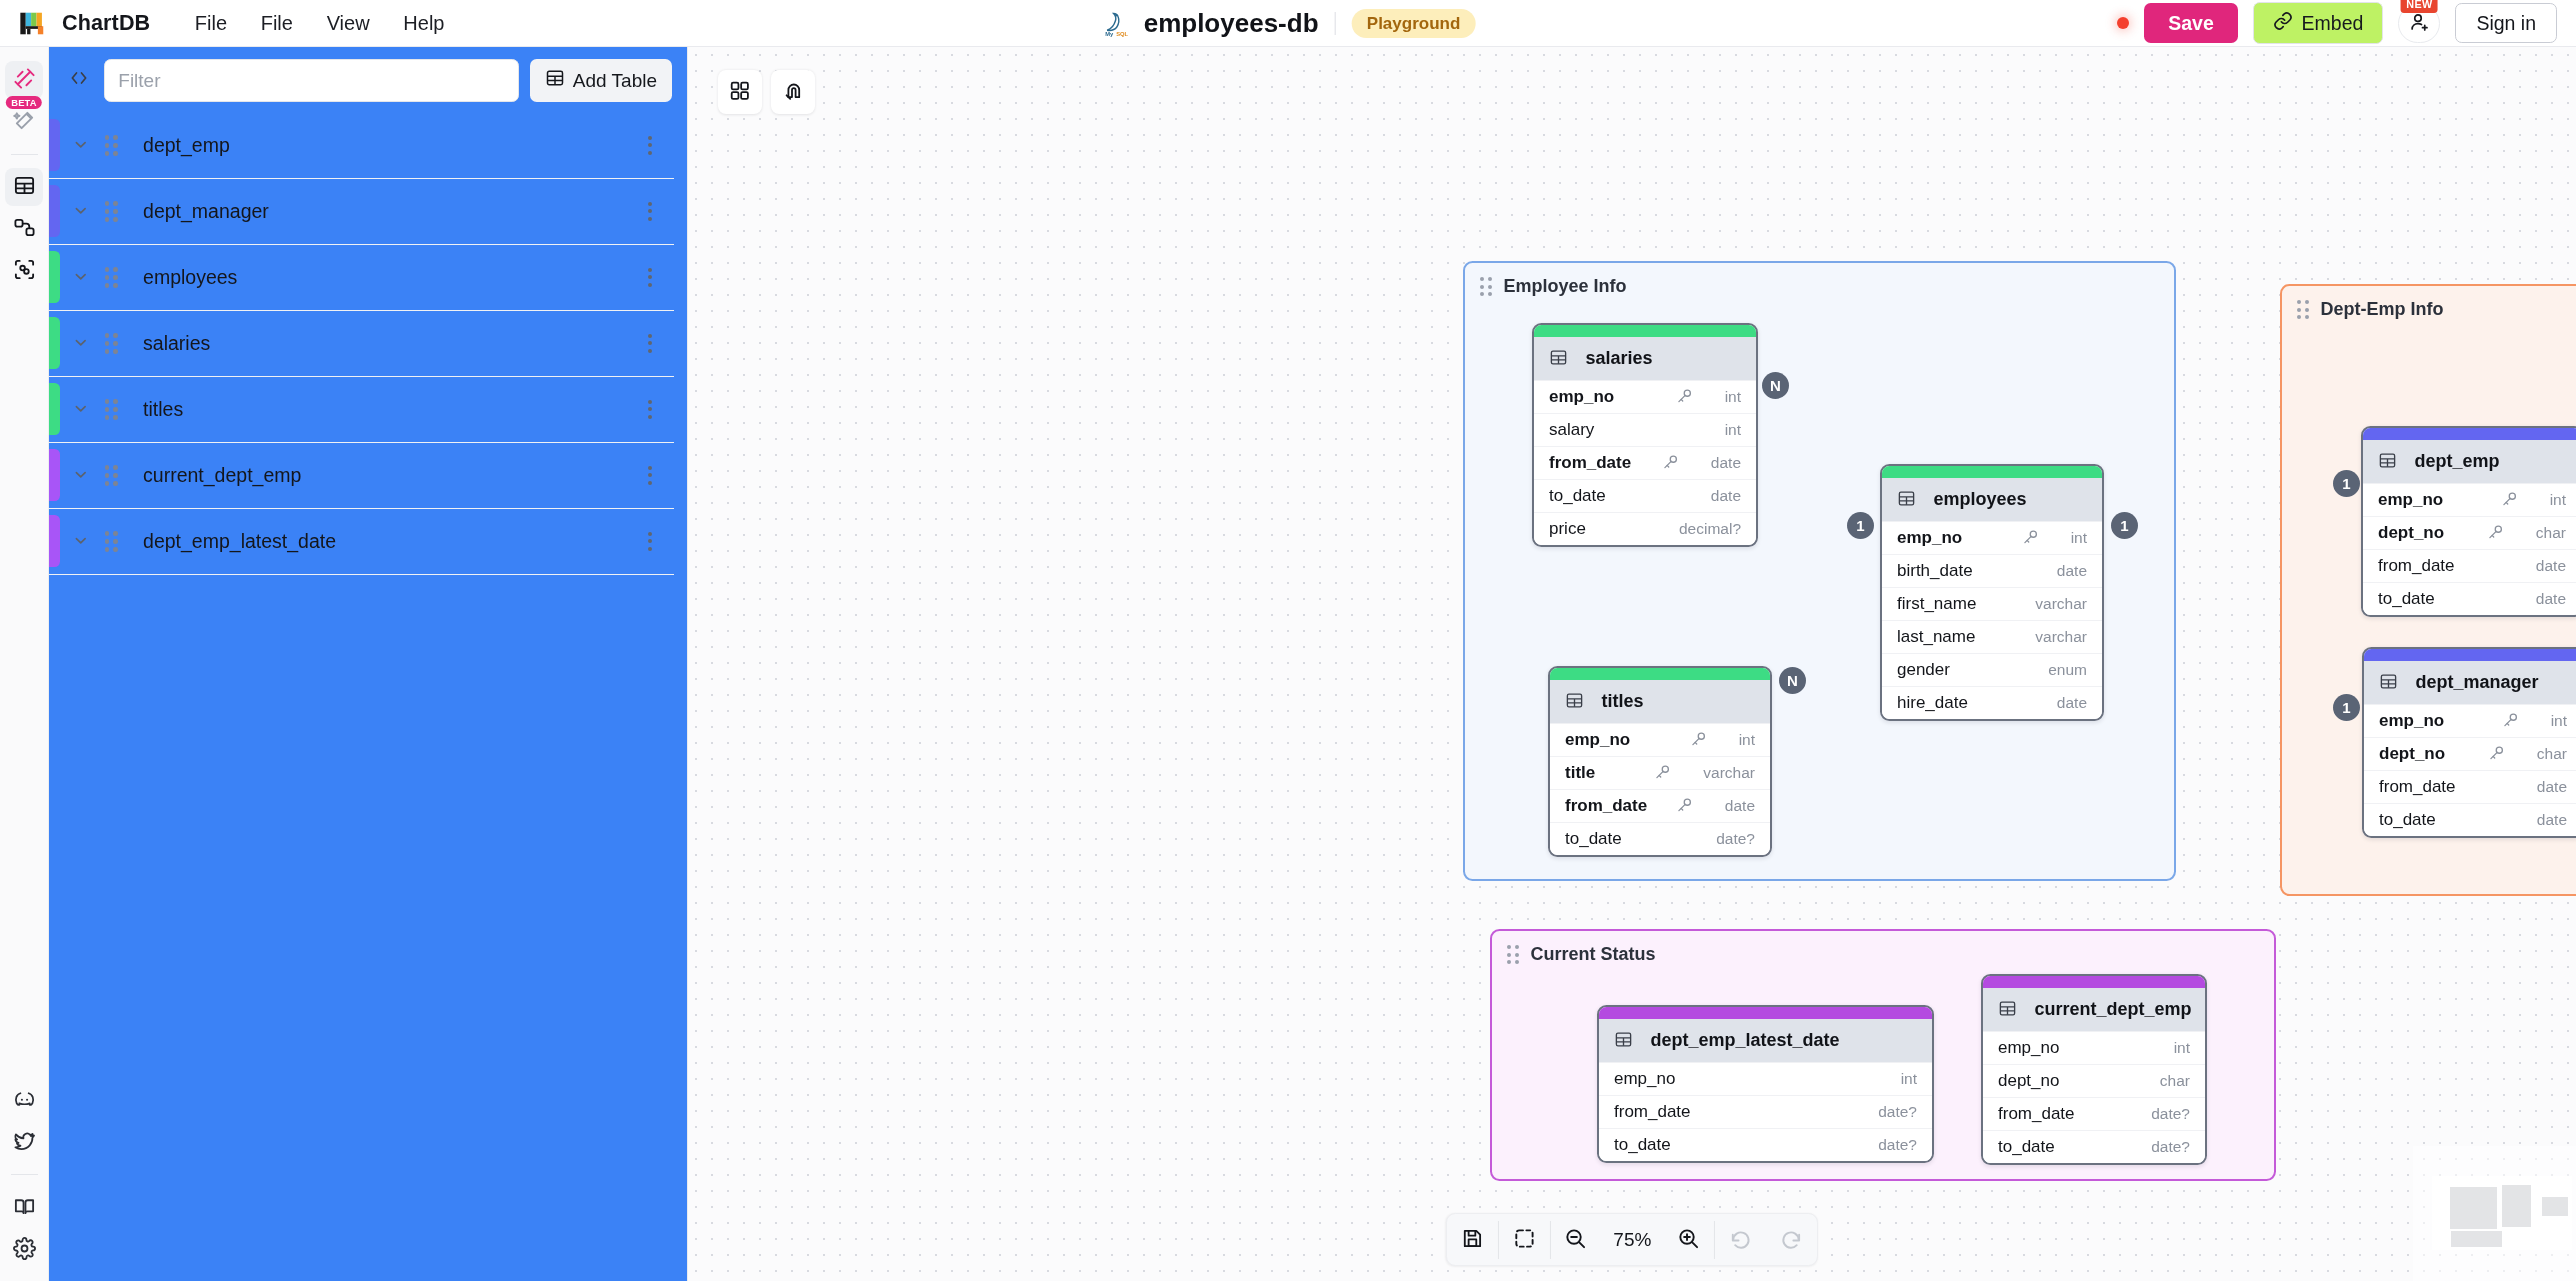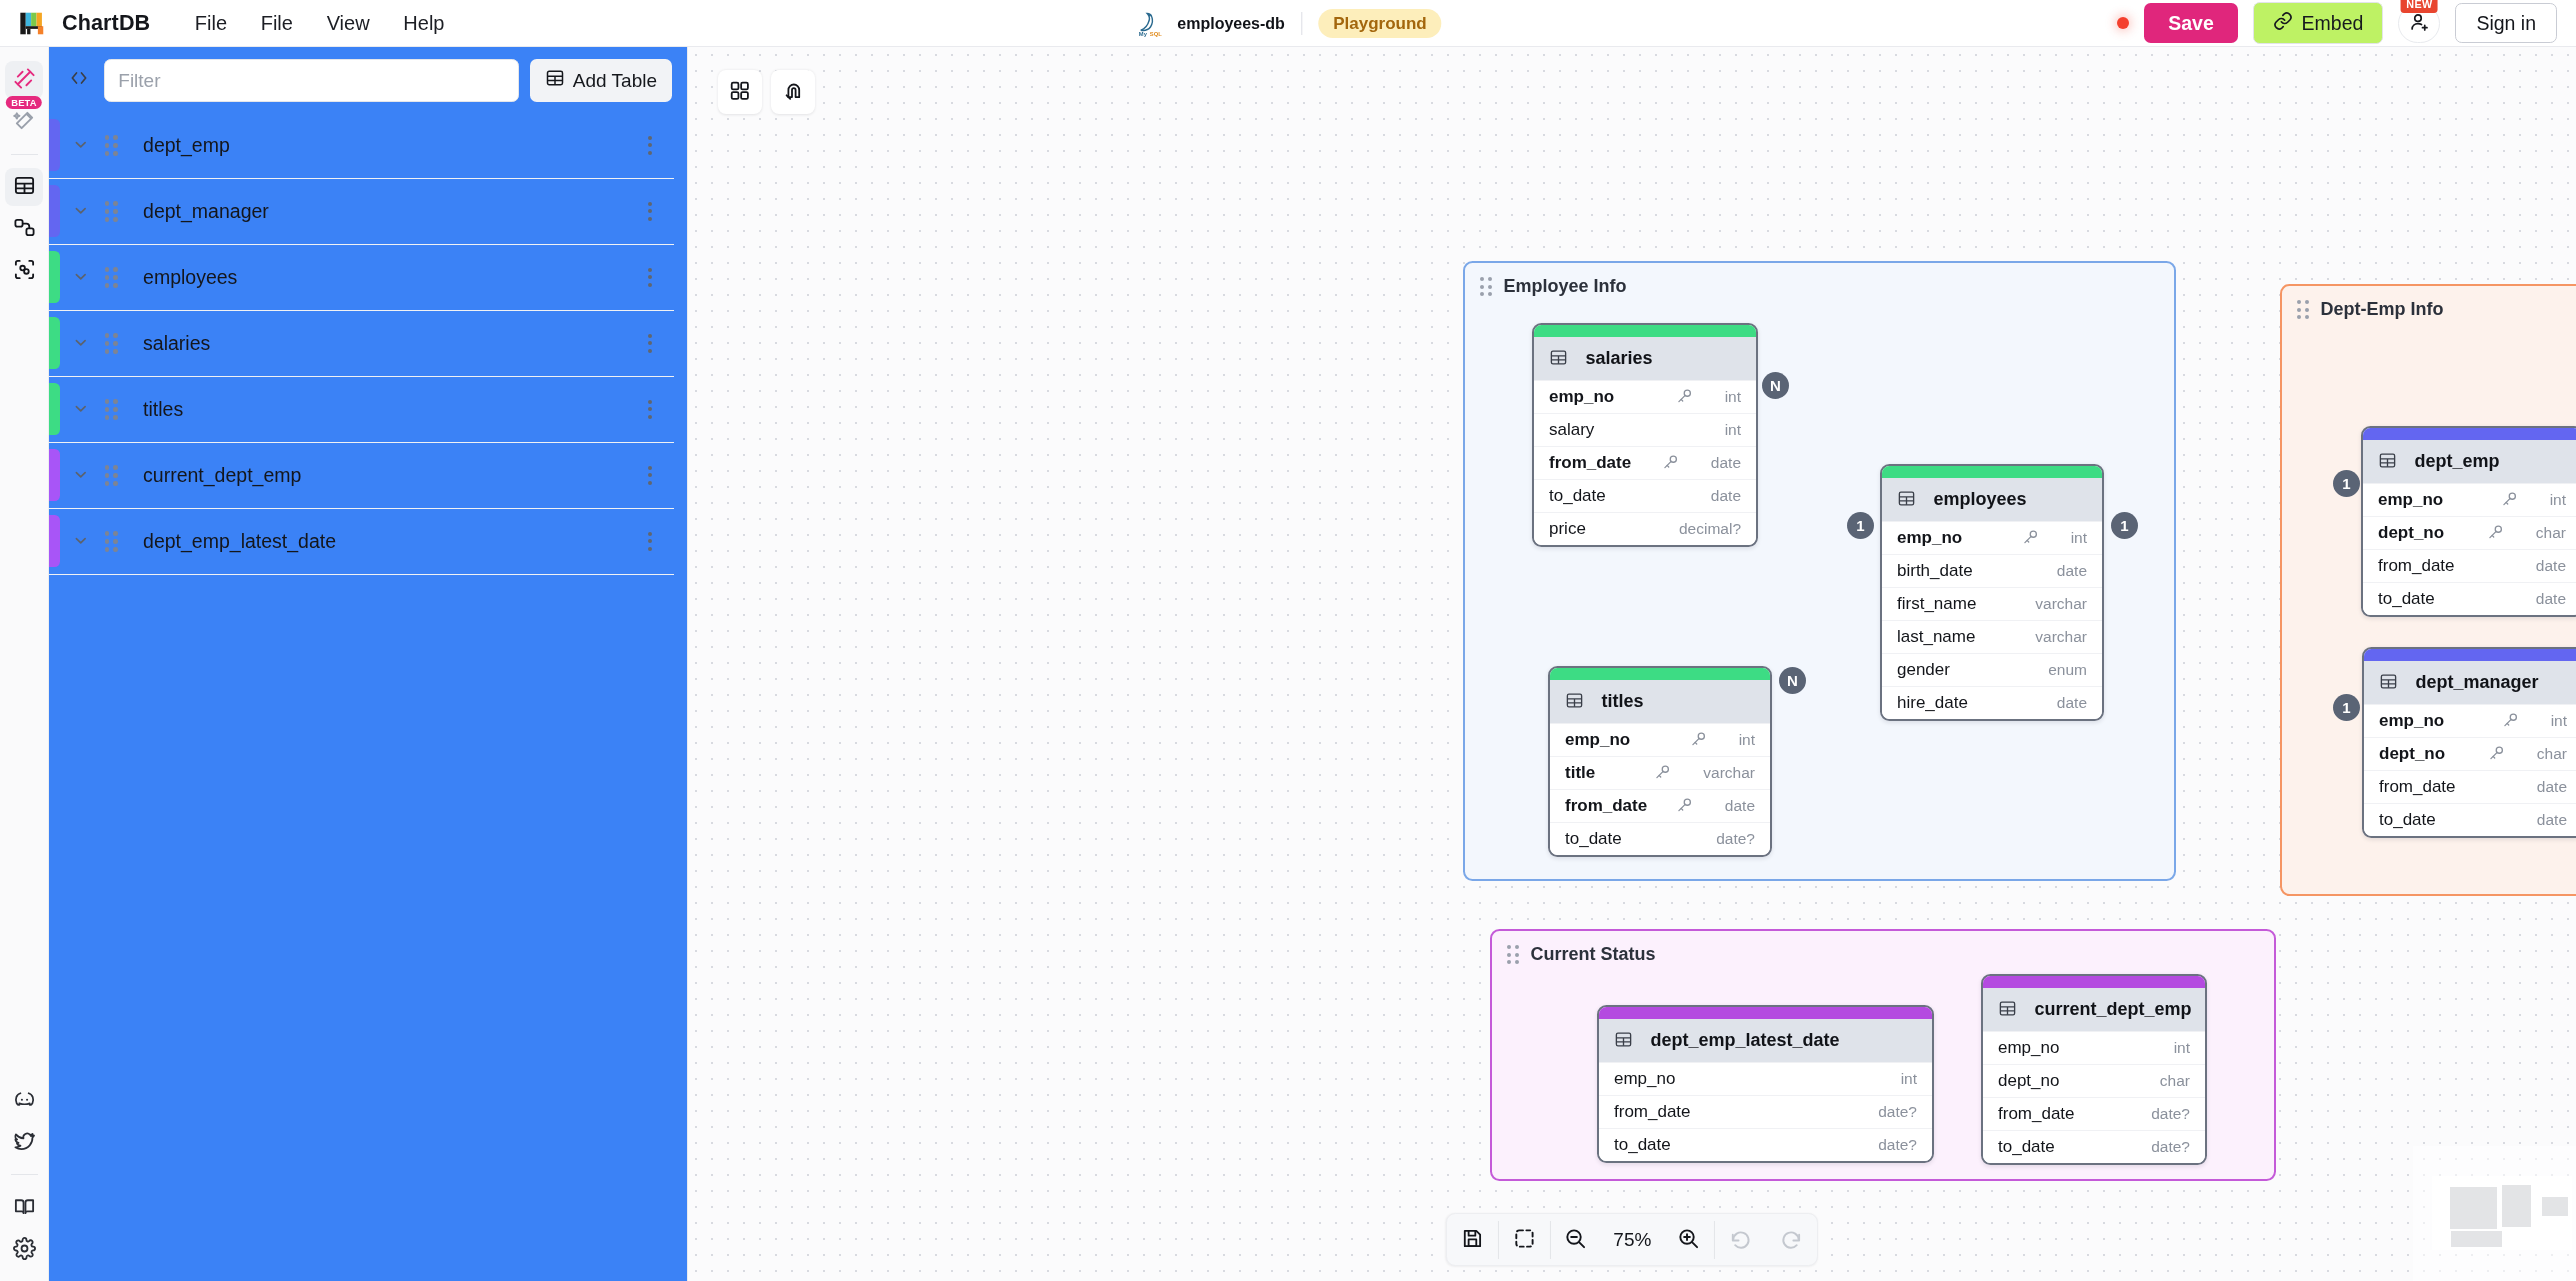--- a/index.html
+++ b/index.html
@@ -25,21 +25,21 @@
   .menus { display: flex; align-items: center; gap: 6.7px; margin-left: 31px; }
   .menu-item {
     font-size: 20px; color: #1c1e24; padding: 5.4px 13.5px; border-radius: 5.4px; cursor: default;
   }
 
   .title-wrap {
     position: absolute; left: 50%; top: 0; transform: translateX(-50%);
     height: 47px; display: flex; align-items: center; gap: 12px;
   }
   .db-icon { width: 31px; height: 31px; }
-  .db-title { font-size: 16px; font-weight: 600; color: #111318; }
+  .db-title { font-size: 26px; font-weight: 600; color: #111318; }
   .title-sep { width: 1.3px; height: 23px; background: #dcdee4; margin: 0 4px; }
   .badge-playground {
     background: #fdeebb; color: #a3660d; font-size: 17px; font-weight: 600;
     border-radius: 673px; padding: 4.7px 15px;
   }
 
   .top-right { margin-left: auto; display: flex; align-items: center; gap: 15px; padding-right: 19px; }
   .dirty-dot { width: 12px; height: 12px; border-radius: 50%; background: #f4402e; box-shadow: 0 0 9.4px 2.7px rgba(244,64,46,.25); }
   .btn-save {
     background: #e0267c; color: #fff; font-size: 19.5px; font-weight: 600;

